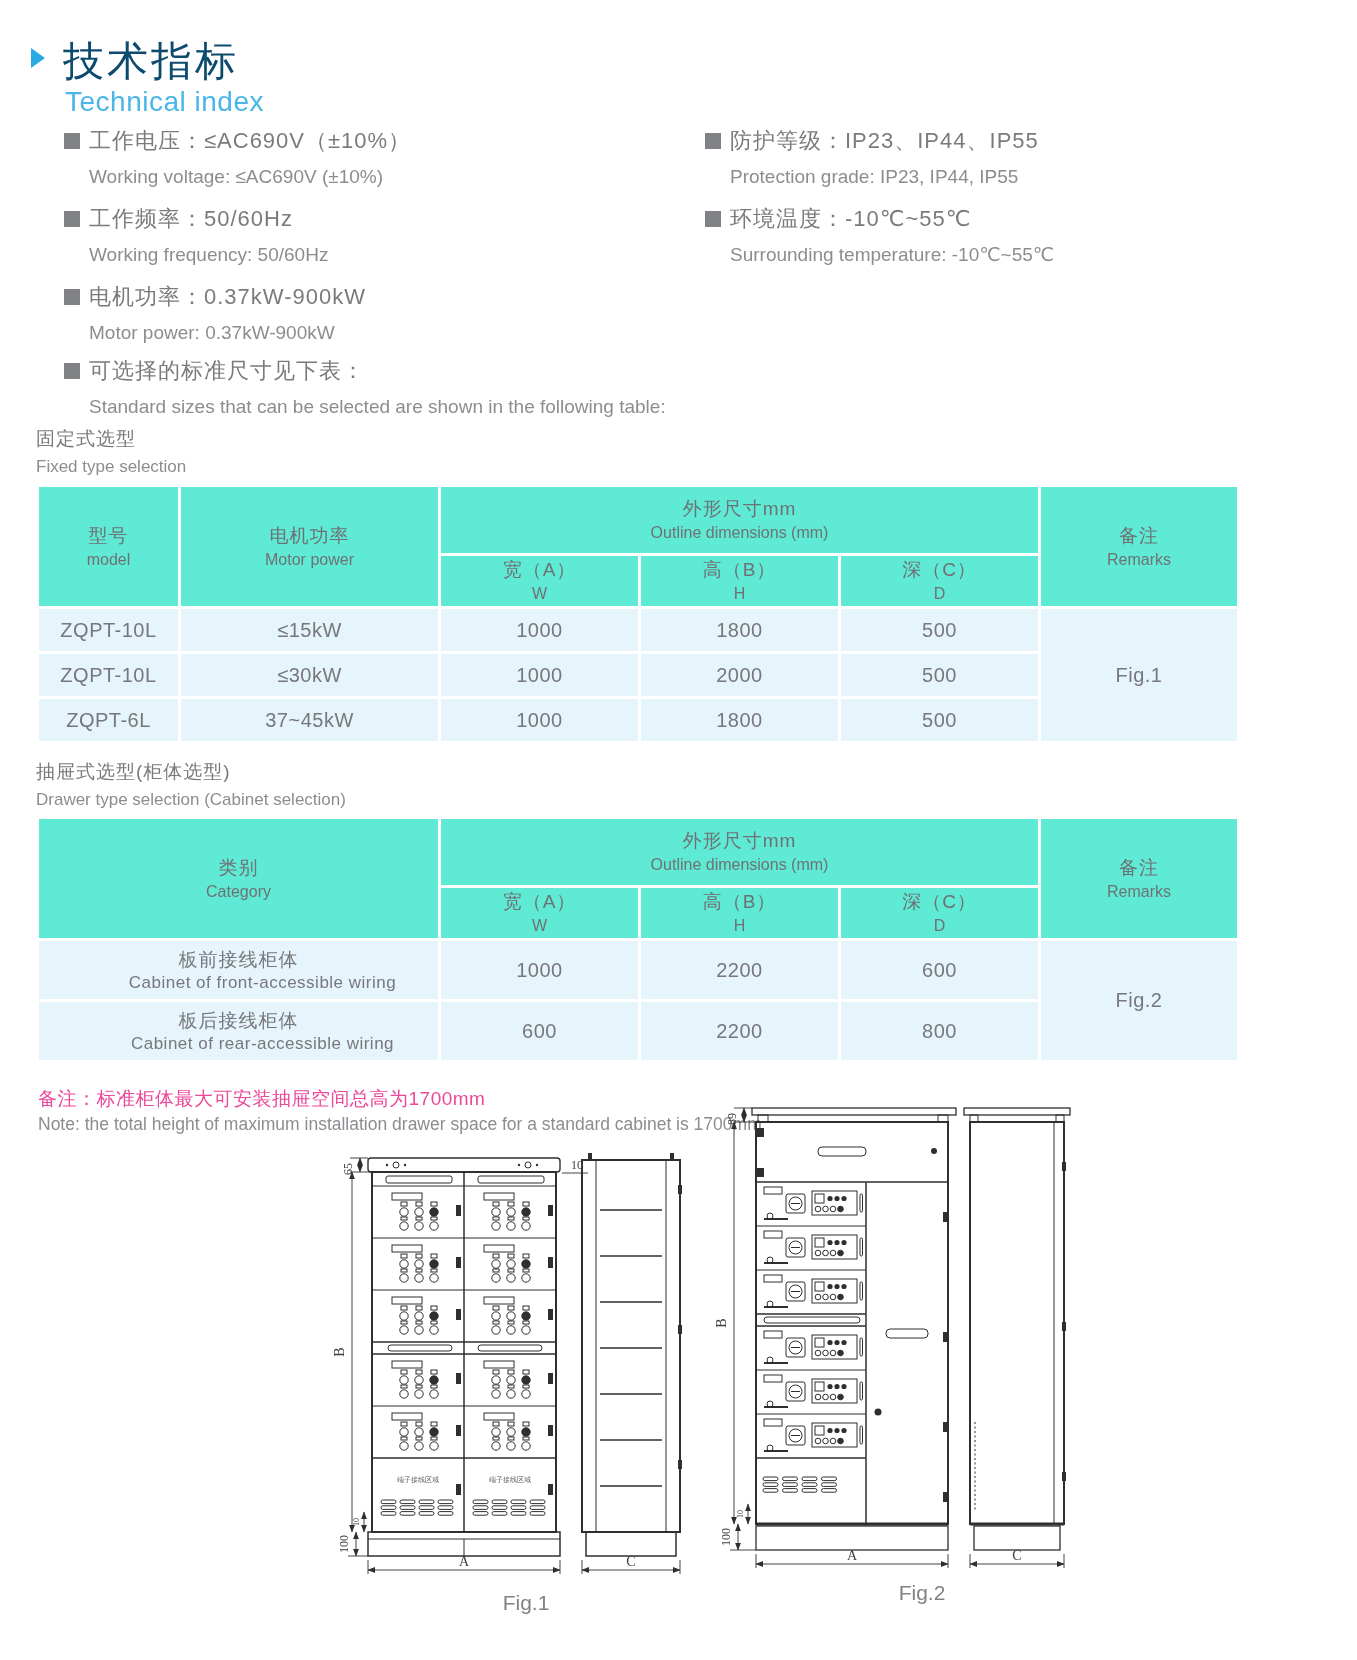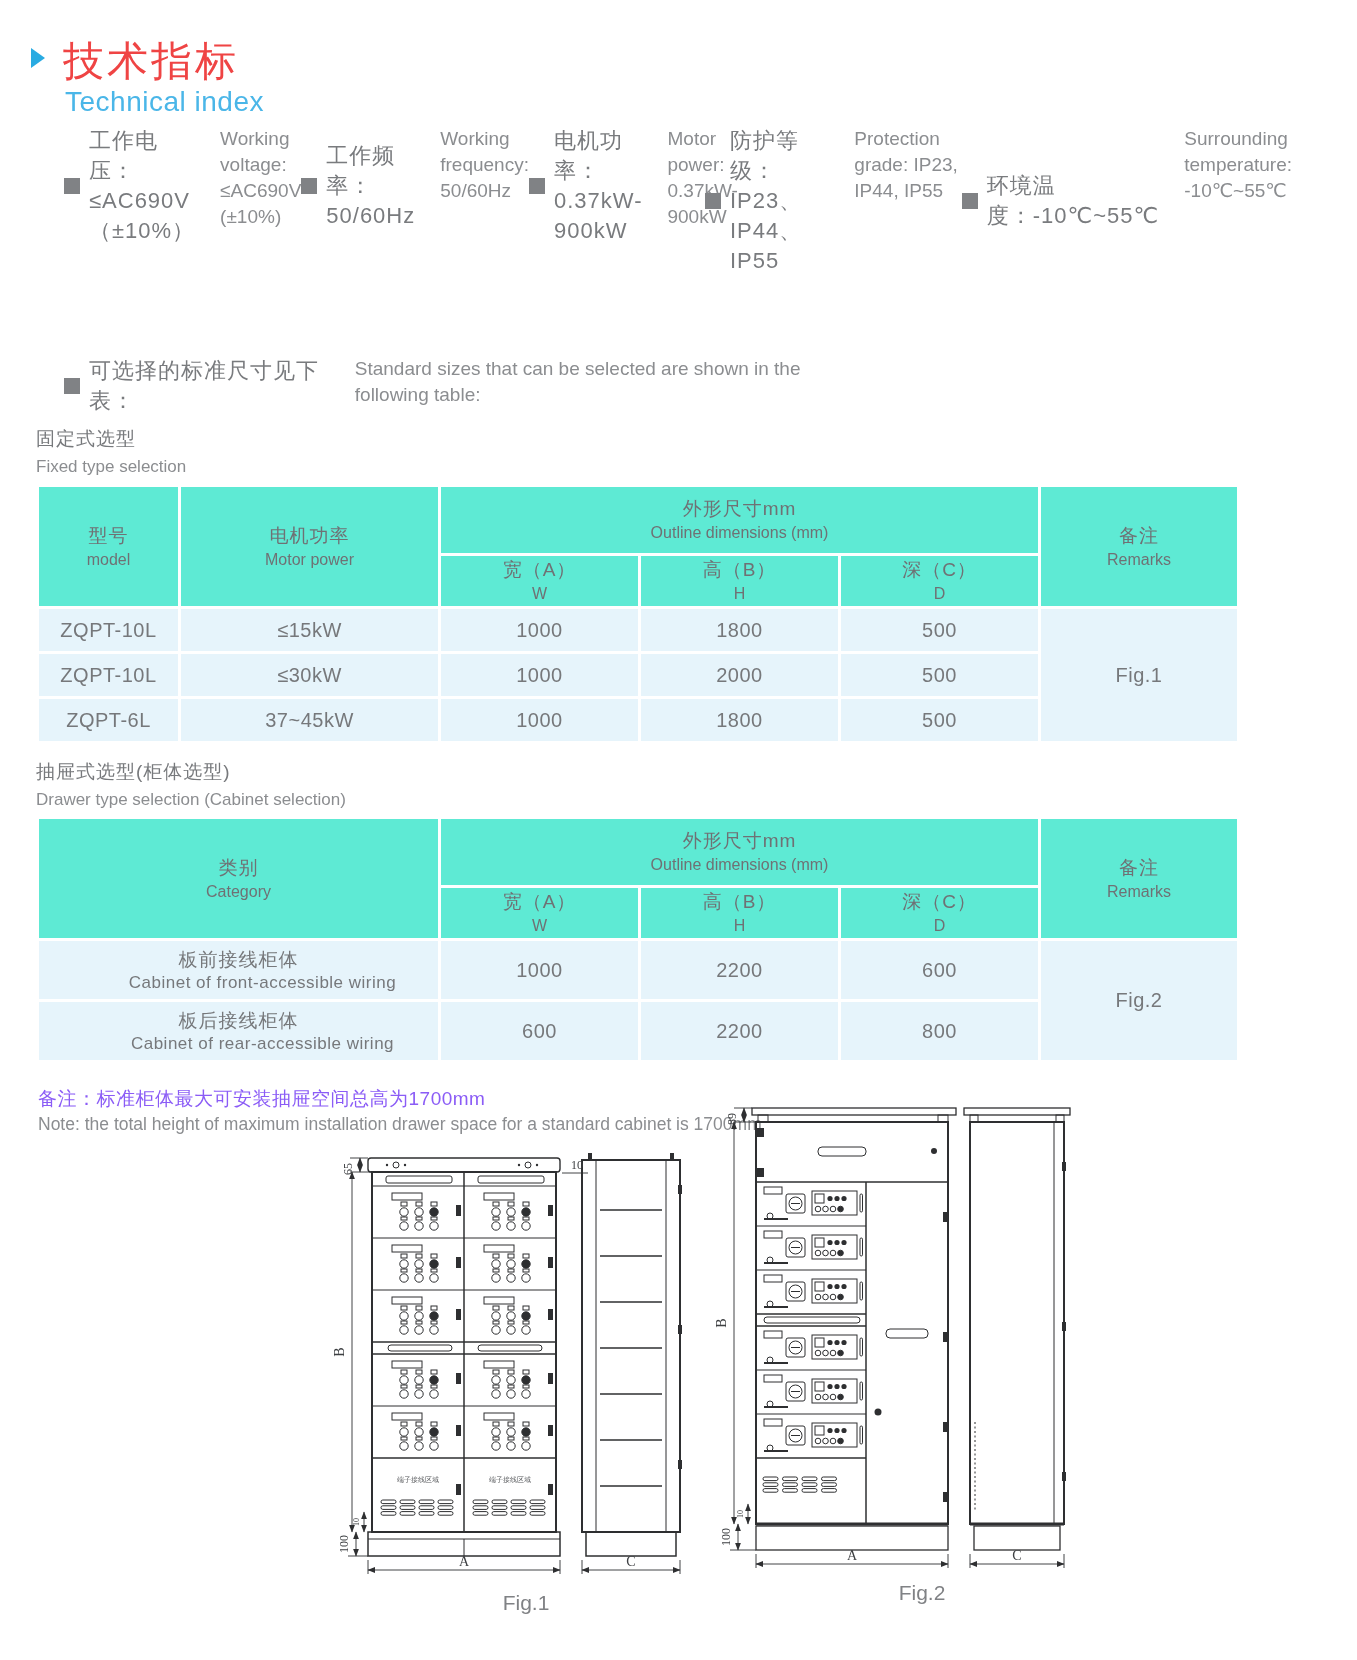--- a/index.html
+++ b/index.html
@@ -6,34 +6,34 @@
   html,body { background:#ffffff; }
   body {
     width:1357px; height:1660px; position:relative; overflow:hidden;
     font-family:"Liberation Sans","DejaVu Sans",sans-serif;
   }
   .abs { position:absolute; }
 
   
   .tri { width:0; height:0; border-left:14px solid #29abe2;
          border-top:10px solid transparent; border-bottom:10px solid transparent; }
-  .title-cn { font-size:41px; color:#ef4444; letter-spacing:3px; }
+  .title-cn { font-size:41px; color:#0c4a6e; letter-spacing:3px; }
   .title-en { font-size:28px; color:#4ab6e8; letter-spacing:0.5px; }
 
   
-  .spec-col { display:flex; }
+  .spec-col { display:flex; flex-direction:column; }
   .spec-cn { display:flex; align-items:center; gap:9px; font-size:22px;
              color:#797b7e; letter-spacing:1px; line-height:30px; margin-bottom:8px; }
   .bullet { width:16px; height:16px; background:#808285; flex:none; }
   .spec-en { font-size:19px; color:#8b8d90; line-height:26px; margin:0 0 14px 25px; }
 
   
   .tlabel-cn { font-size:19px; color:#77797c; letter-spacing:1px; line-height:24px; }
   .tlabel-en { font-size:17px; color:#8b8d90; line-height:22px; margin-top:5px;text-align:right; }
-  .note-cn { font-size:19px; color:#8b5cf6; letter-spacing:0.5px; }
+  .note-cn { font-size:19px; color:#ec4899; letter-spacing:0.5px; }
   .note-en { font-size:17.5px; color:#8b8d90; }
 
   
   table.spec-table { position:absolute; border-collapse:separate; border-spacing:3px; table-layout:fixed; }
   .spec-table th, .spec-table td { text-align:center; vertical-align:middle; font-weight:normal; }
   .hc { background:#5eead4; color:#6f7174; }
   .bc { background:#e6f4fb; color:#76787b; font-size:20px; letter-spacing:0.5px; }
   .h-cn { font-size:19px; letter-spacing:1px; line-height:24px; }
   .h-en { font-size:16px; line-height:20px; margin-top:2px; }
   .cell-2l-cn { font-size:19px; line-height:24px; letter-spacing:1px; }

